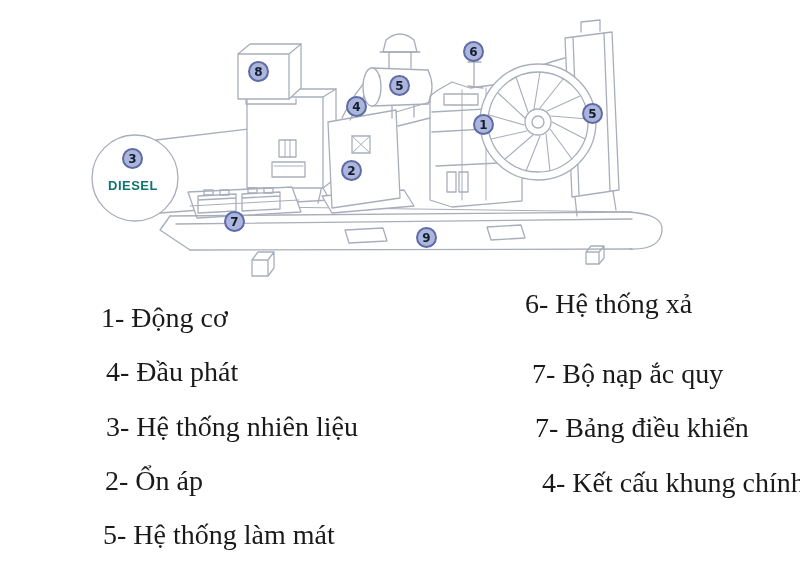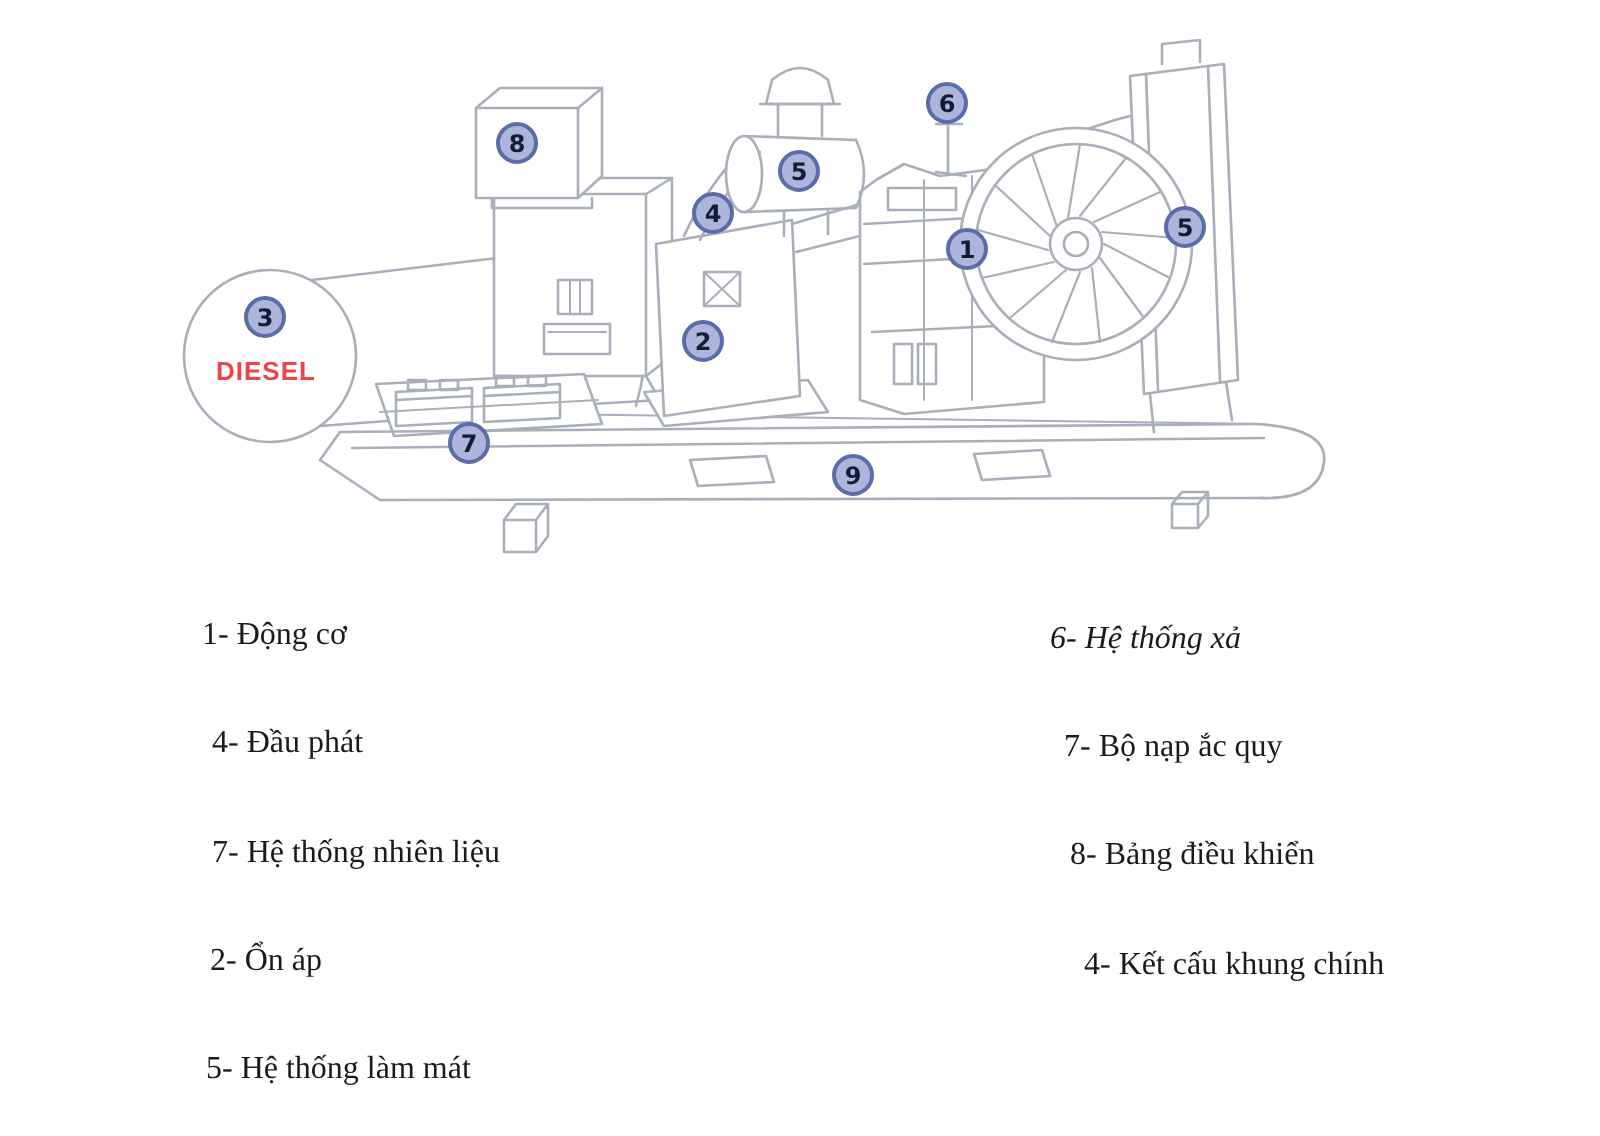--- a/index.html
+++ b/index.html
@@ -11,46 +11,46 @@
     font-family:"Liberation Serif", serif;
   }
   
   .diagram{position:absolute;left:0;top:0;width:800px;height:300px;}
   .diagram svg{position:absolute;left:0;top:0;}
   .tank-label{
     position:absolute;
     width:80px;text-align:center;
     font-family:"Liberation Sans", sans-serif;
     font-weight:bold;font-size:13px;letter-spacing:0.5px;
-    color:#ef4444;
+    color:#0f766e;
   }
   .marker{
     position:absolute;
     width:21px;height:21px;
     border-radius:50%;
     border:2px solid var(--marker-border,#5c6ca9);
     background:var(--marker-fill,#adb5da);
     color:var(--marker-text,#101d33);
     font-family:"DejaVu Sans", sans-serif;
     font-weight:bold;font-size:12px;
     display:flex;align-items:center;justify-content:center;
     box-sizing:border-box;
     line-height:1;
   }
   
   .legend-item{
     position:absolute;
-    font-size:16px;line-height:28px;
+    font-size:28px;line-height:28px;
     color:var(--legend-text,#1a1a1a);
     white-space:nowrap;
   }
   .lg-l1{left:101px;top:304px;} .lg-l2{left:106px;top:358px;}
   .lg-l3{left:106px;top:413px;} .lg-l4{left:105px;top:467px;}
   .lg-l5{left:103px;top:521px;text-align:right;}
-  .lg-r1{left:525px;top:306px;font-style:italic;} .lg-r2{left:532px;top:360px;}
+  .lg-r1{left:525px;top:290px;} .lg-r2{left:532px;top:360px;}
   .lg-r3{left:535px;top:414px;} .lg-r4{left:542px;top:469px;}
 </style>
 </head>
 <body>
 
 <div class="stage">
 
   <div class="diagram">
     <svg width="800" height="300" viewBox="0 0 800 300">
       <g stroke="#a8aeba" stroke-width="1.3" fill="none" stroke-linejoin="round" stroke-linecap="round">
@@ -170,22 +170,22 @@
         <div class="marker" style="left: 463px; top: 41px;">6</div>
         <div class="marker" style="left: 224px; top: 211px;">7</div>
         <div class="marker" style="left: 248px; top: 61px;">8</div>
         <div class="marker" style="left: 416px; top: 227px;">9</div>
       </div>
   </div>
 
   <div>
     <div class="legend-item lg-l1">1- Động cơ</div>
     <div class="legend-item lg-l2">4- Đầu phát</div>
-    <div class="legend-item lg-l3">7- Hệ thống nhiên liệu</div>
+    <div class="legend-item lg-l3">3- Hệ thống nhiên liệu</div>
     <div class="legend-item lg-l4">2- Ổn áp</div>
     <div class="legend-item lg-l5">5- Hệ thống làm mát</div>
     <div class="legend-item lg-r1">6- Hệ thống xả</div>
     <div class="legend-item lg-r2">7- Bộ nạp ắc quy</div>
-    <div class="legend-item lg-r3">8- Bảng điều khiển</div>
+    <div class="legend-item lg-r3">7- Bảng điều khiển</div>
     <div class="legend-item lg-r4">4- Kết cấu khung chính</div>
   </div>
 
 </div>
 
 </body></html>

